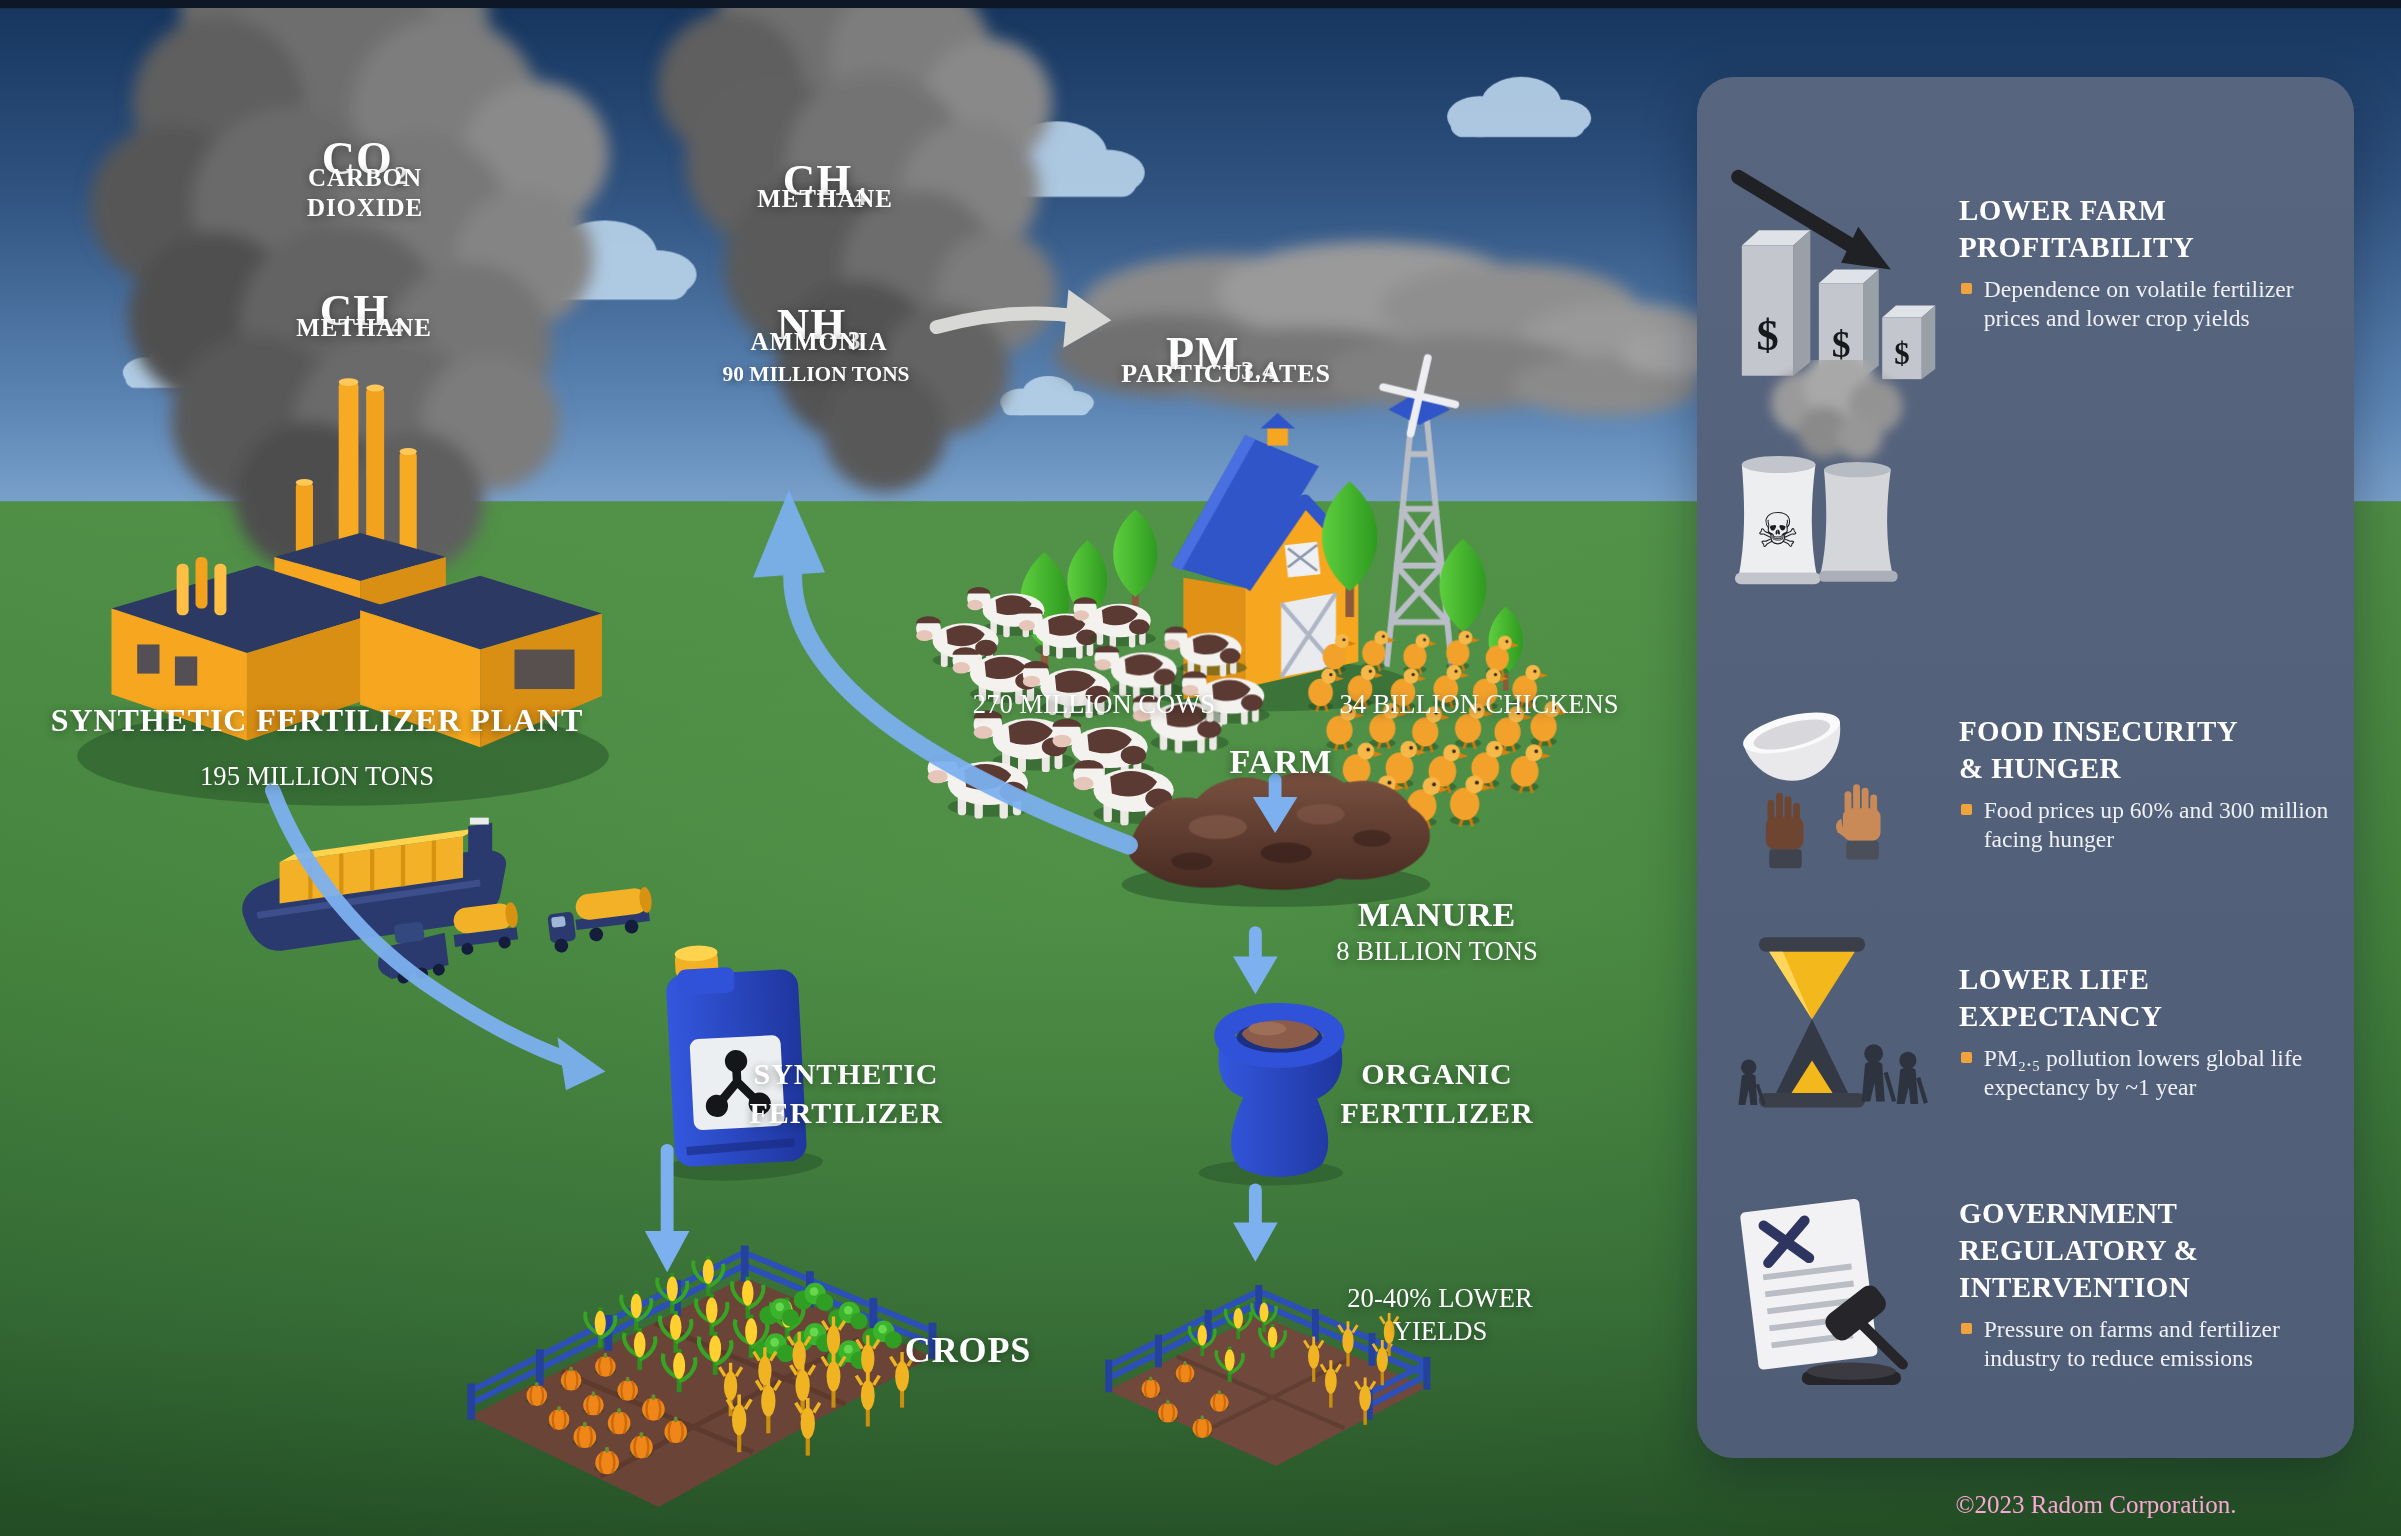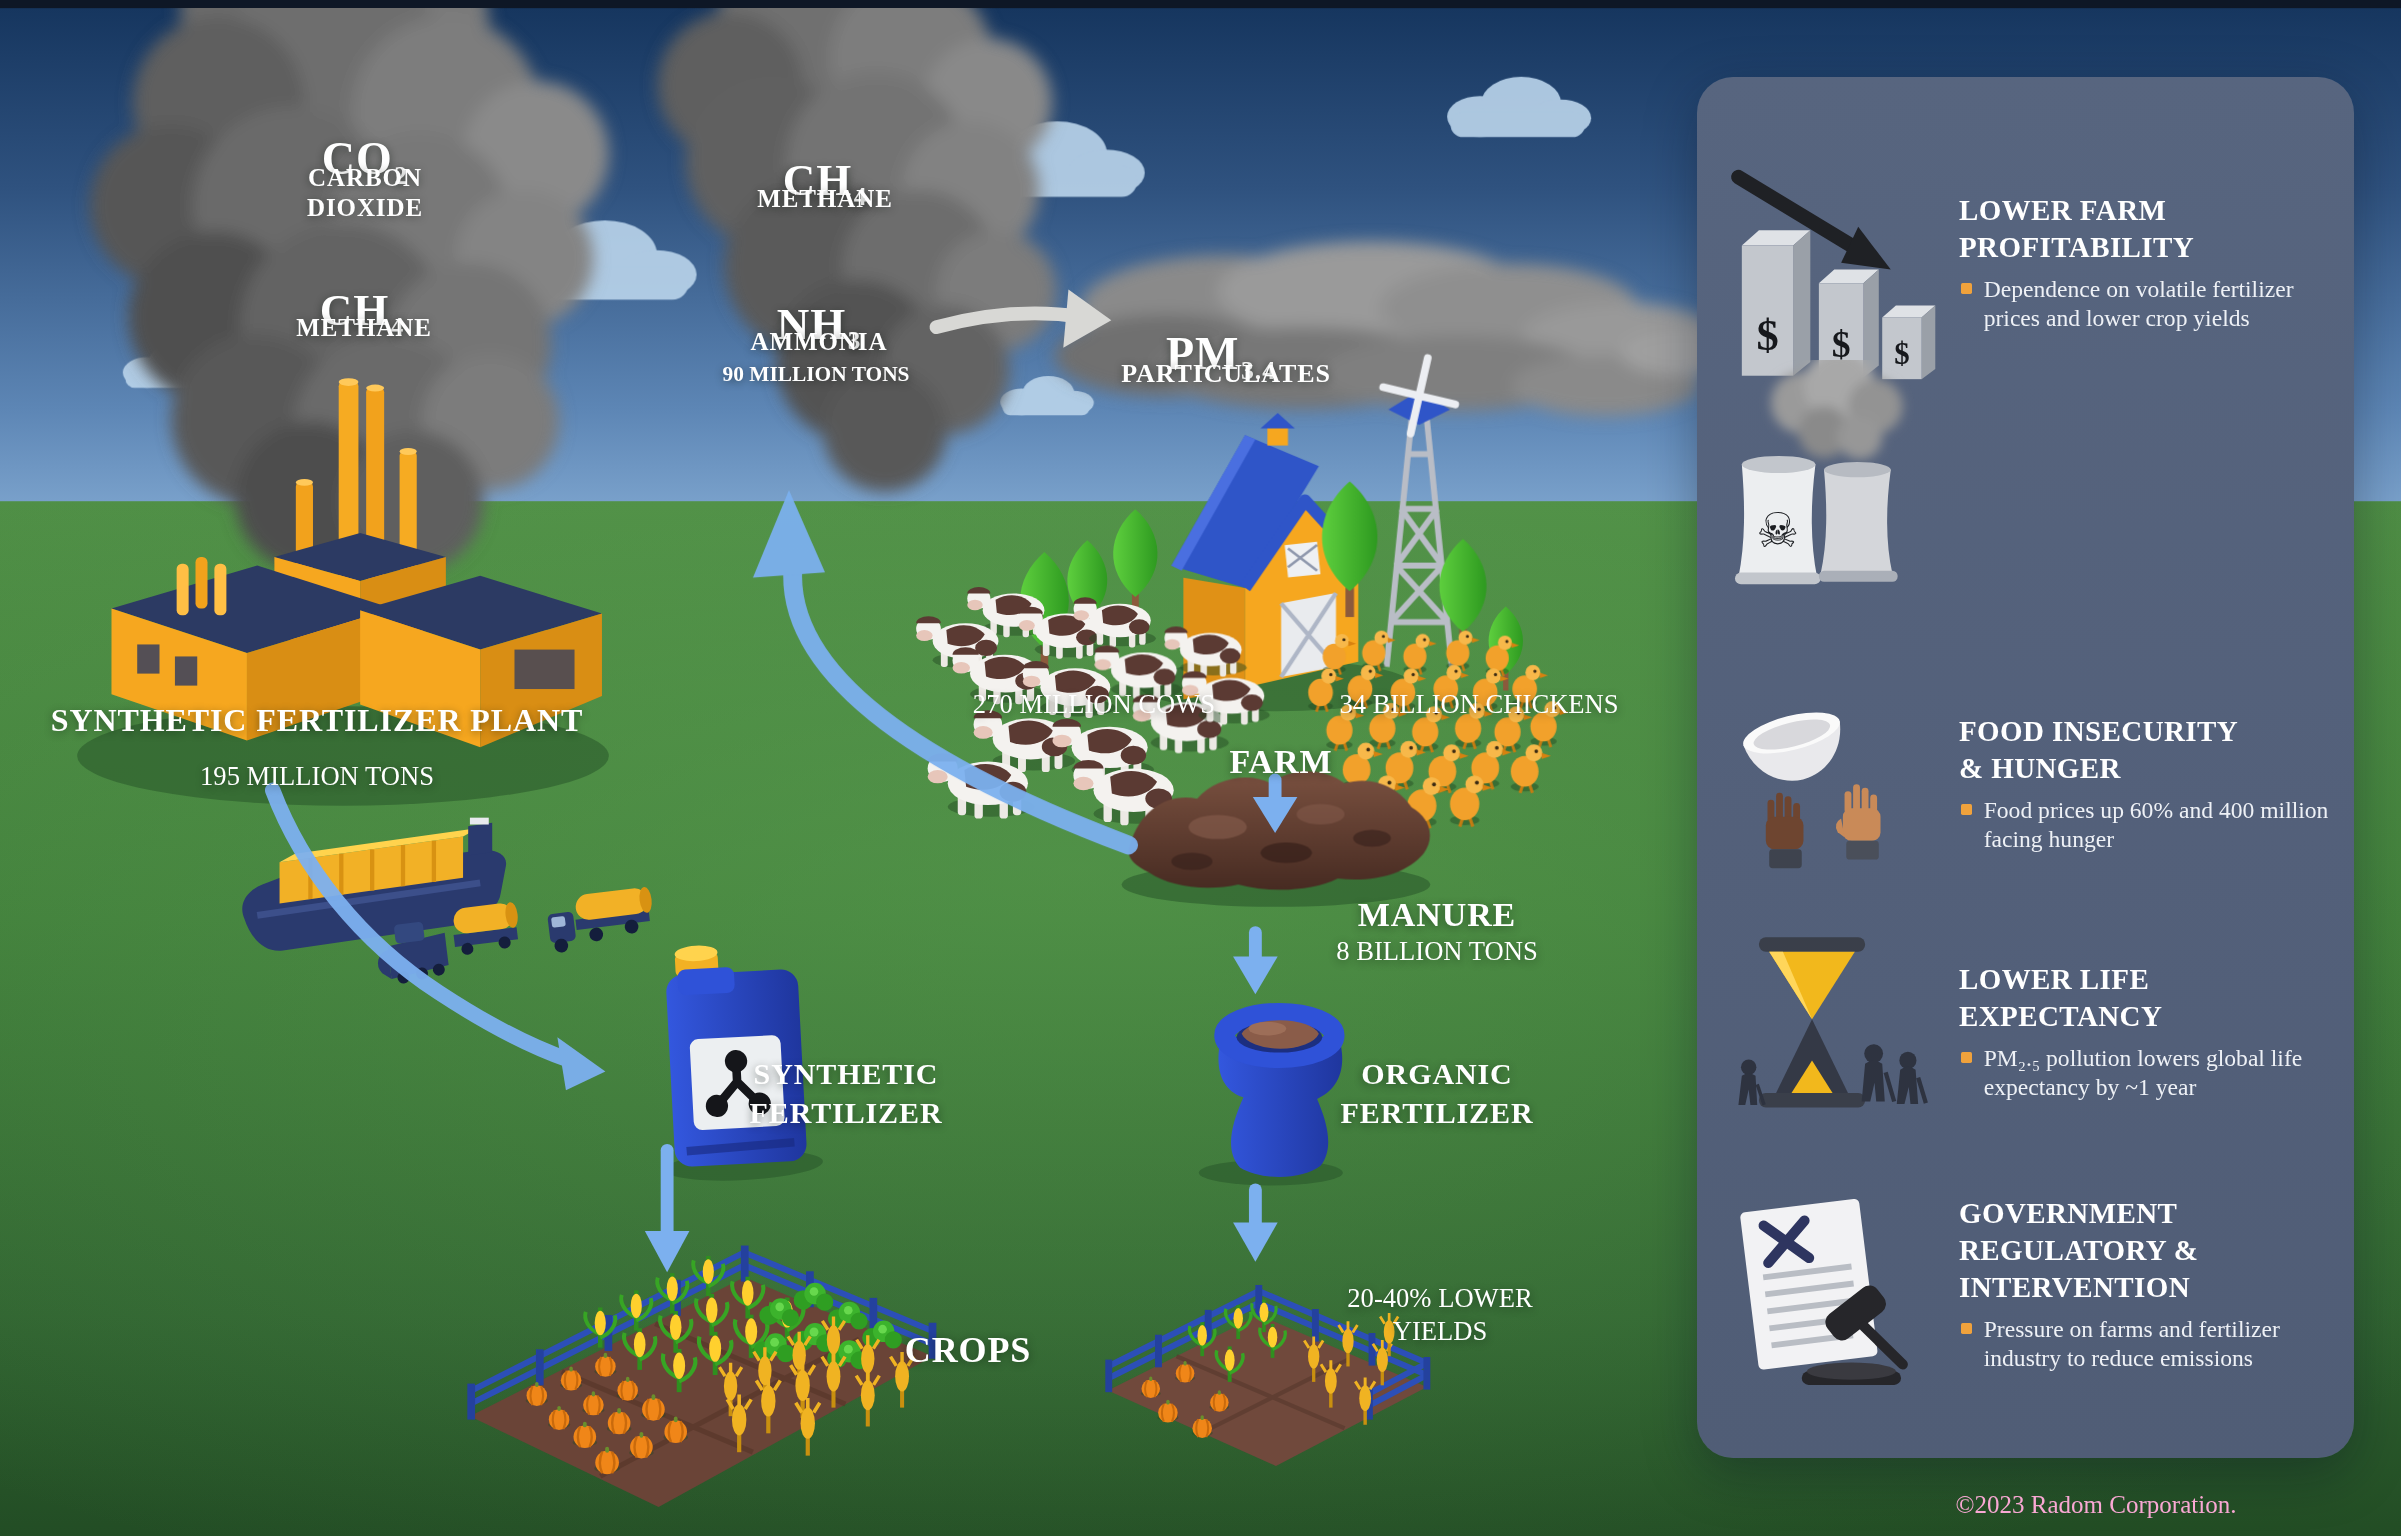--- a/index.html
+++ b/index.html
@@ -633,21 +633,21 @@
       <rect x="82" y="132" width="8" height="24" rx="4" fill="#6e4530"></rect>
       <rect x="50" y="148" width="44" height="38" rx="10" fill="#6e4530"></rect>
       <rect x="54" y="186" width="38" height="22" rx="4" fill="#3e434e"></rect>
     </g>
   </svg>
   <div class="p-item-text" style="top:636px">
     <div class="p-title">FOOD INSECURITY
 &amp; HUNGER</div>
     <div class="p-bullet">
       <span class="p-square"></span>
-      <p>Food prices up 60% and 400 million facing hunger</p>
+      <p>Food prices up 60% and 300 million facing hunger</p>
     </div>
   </div>
 
   <svg class="p-icon" style="top:853px" width="214" height="206" viewBox="0 0 250 240">
     <rect x="42" y="8" width="124" height="17" rx="8" fill="#3a3f4a"></rect>
     <polygon points="54,25 154,25 104,104" fill="#f2b81c"></polygon>
     <path d="M54,25 L104,104 L70,25 Z" fill="#ffd65a"></path>
     <polygon points="104,104 62,190 146,190" fill="#343946"></polygon>
     <polygon points="80,190 104,152 128,190" fill="#f2b81c"></polygon>
     <rect x="42" y="190" width="124" height="17" rx="8" fill="#3a3f4a"></rect>

